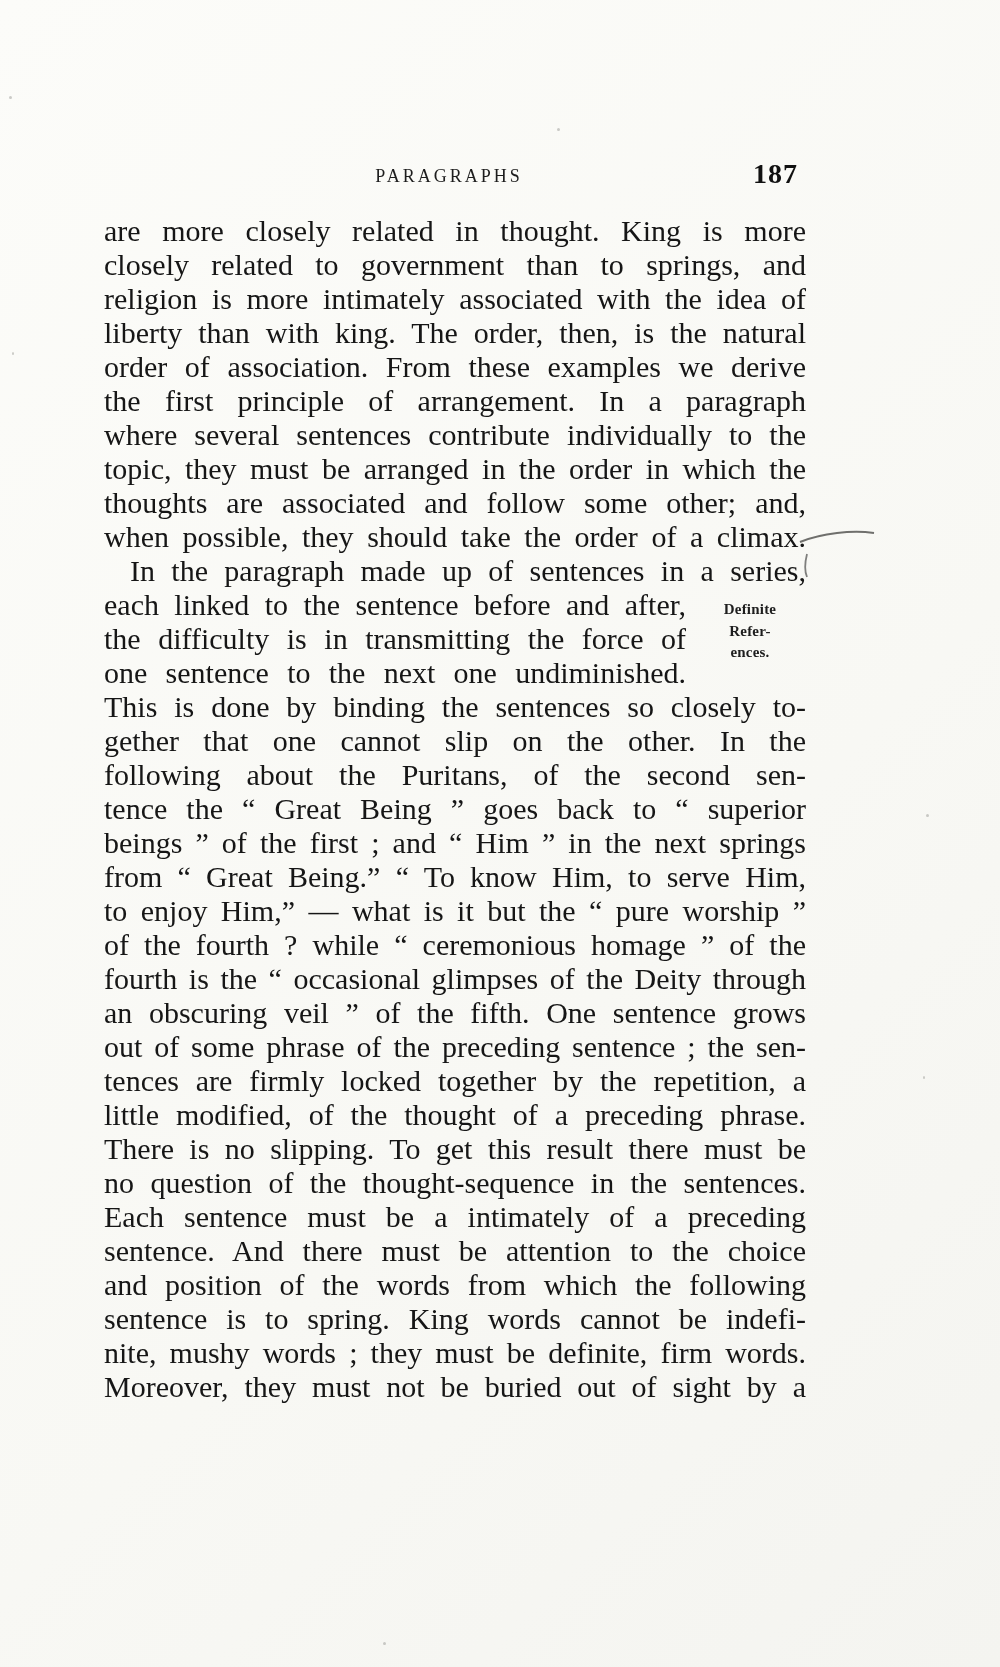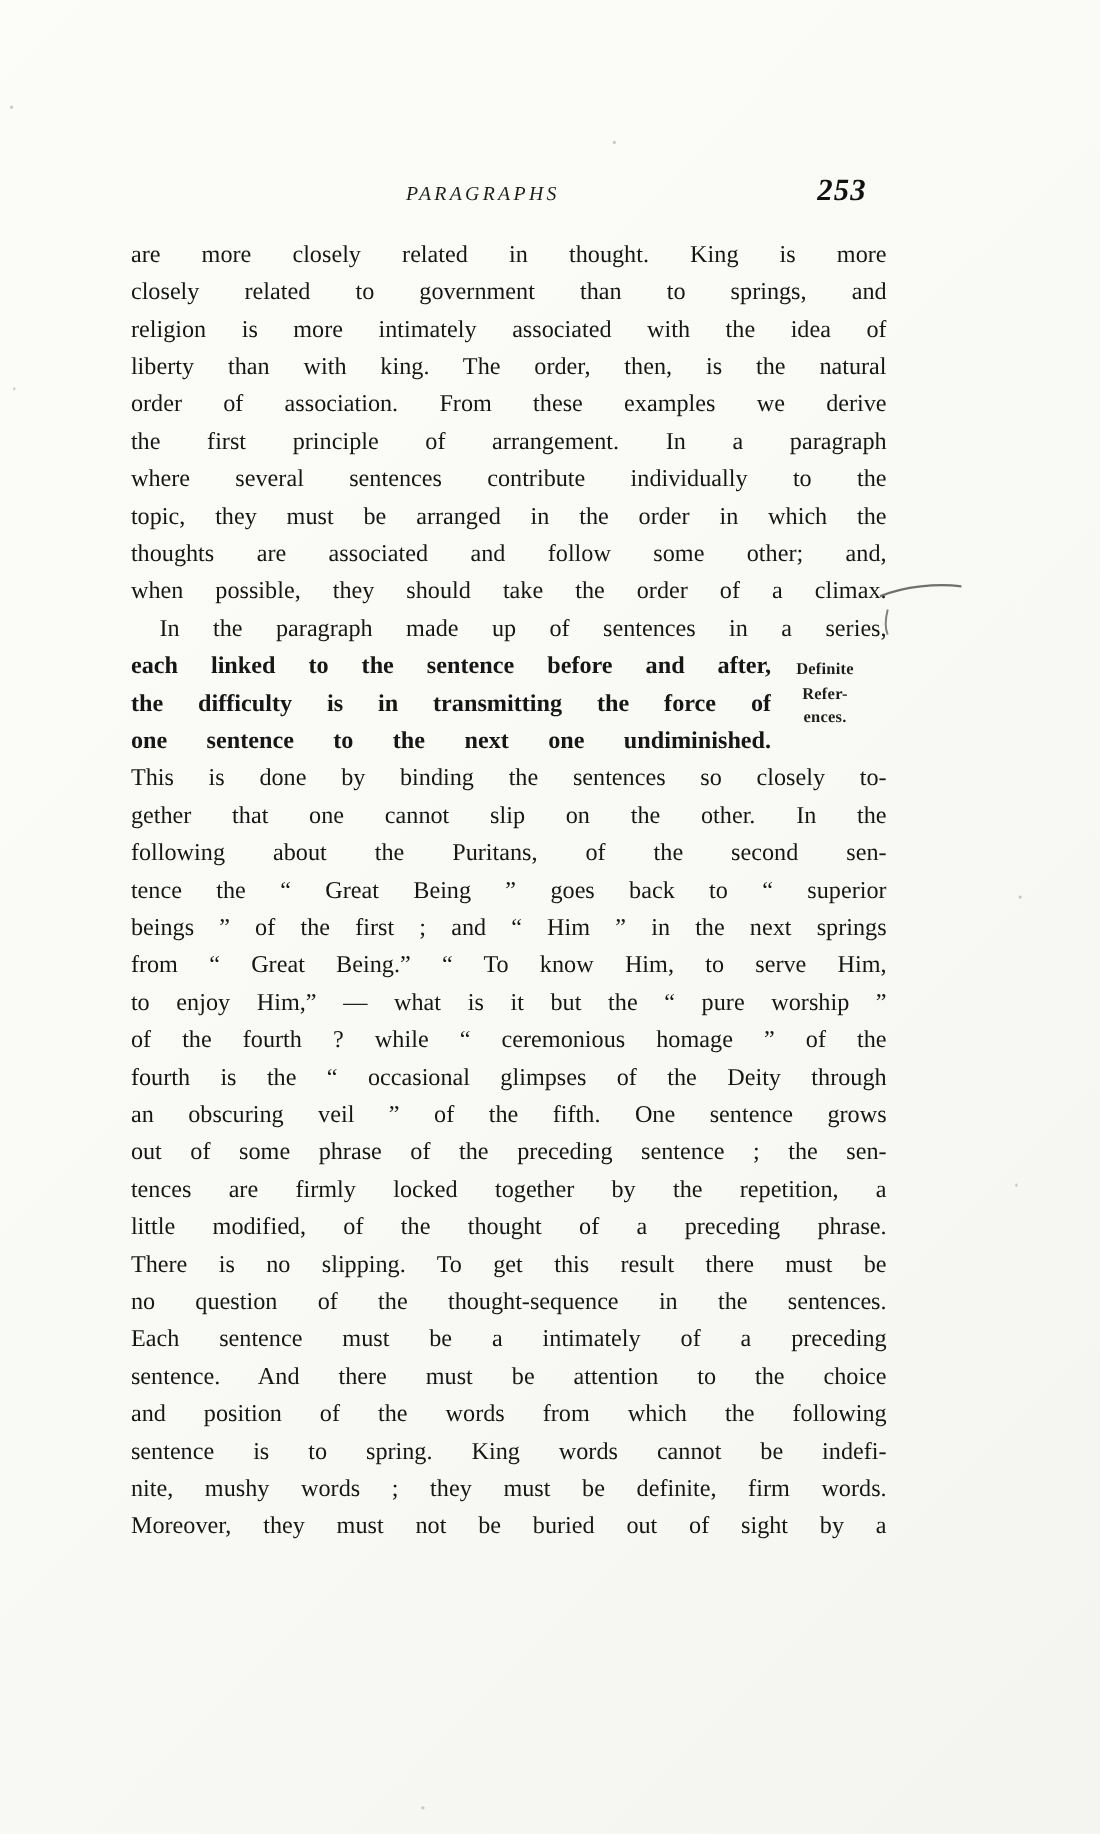--- a/index.html
+++ b/index.html
@@ -8,55 +8,54 @@
     position:relative;
     background:#fafaf7;
     font-family:"Liberation Serif","DejaVu Serif",serif;
     color:#161616;
     overflow:hidden;
   }
   .page {
     position:absolute; inset:0;
     background:linear-gradient(135deg,#fcfcf9 0%, #f8f8f4 60%, #f4f4f0 100%);
   }
-  .header { position:absolute; left:88px; top:158px; width:702px; height:40px;font-style:italic; }
+  .header { position:absolute; left:98px; top:158px; width:702px; height:40px; }
   .running-title {
     position:absolute; left:0; top:8px; width:100%;
     text-align:center; font-size:18px; letter-spacing:3px; color:#1d1d1d;
   }
   .page-number {
     position:absolute; right:2px; top:0;
     font-size:28px; font-weight:bold; letter-spacing:1px; color:#111;
   }
   .textblock { position:absolute; left:104px; top:214px; width:702px; }
   .line {
-    font-size:22px; line-height:34px; height:34px;
+    font-size:30px; line-height:34px; height:34px;
     text-align:justify; text-align-last:justify;
     word-spacing:1.5px;
     overflow:hidden;
-    margin-left:15px;
   }
-  .line.short { width:582px;font-weight:bold; }
+  .line.short { width:582px; }
   .line.indent { text-indent:26px; }
   .margin-note {
     position:absolute; left:694px; top:599px; width:112px;
     font-size:15px; font-weight:bold; line-height:21.5px; color:#1e1e1e;
     text-align:center; letter-spacing:0.2px;
   }
   .pencil-mark { position:absolute; left:790px; top:520px; width:96px; height:64px; }
   .speck { position:absolute; background:#9a9a96; border-radius:50%; opacity:0.5; }
 </style>
 </head>
 <body>
 
 <div class="page">
 
   <div class="header">
     <span class="running-title">PARAGRAPHS</span>
-    <span class="page-number">253</span>
+    <span class="page-number">187</span>
   </div>
 
   <div class="textblock">
     <div class="line">are more closely related in thought.  King is more</div>
     <div class="line">closely related to government than to springs, and</div>
     <div class="line">religion is more intimately associated with the idea of</div>
     <div class="line">liberty than with king.  The order, then, is the natural</div>
     <div class="line">order of association.  From these examples we derive</div>
     <div class="line">the first principle of arrangement.  In a paragraph</div>
     <div class="line">where several sentences contribute individually to the</div>

